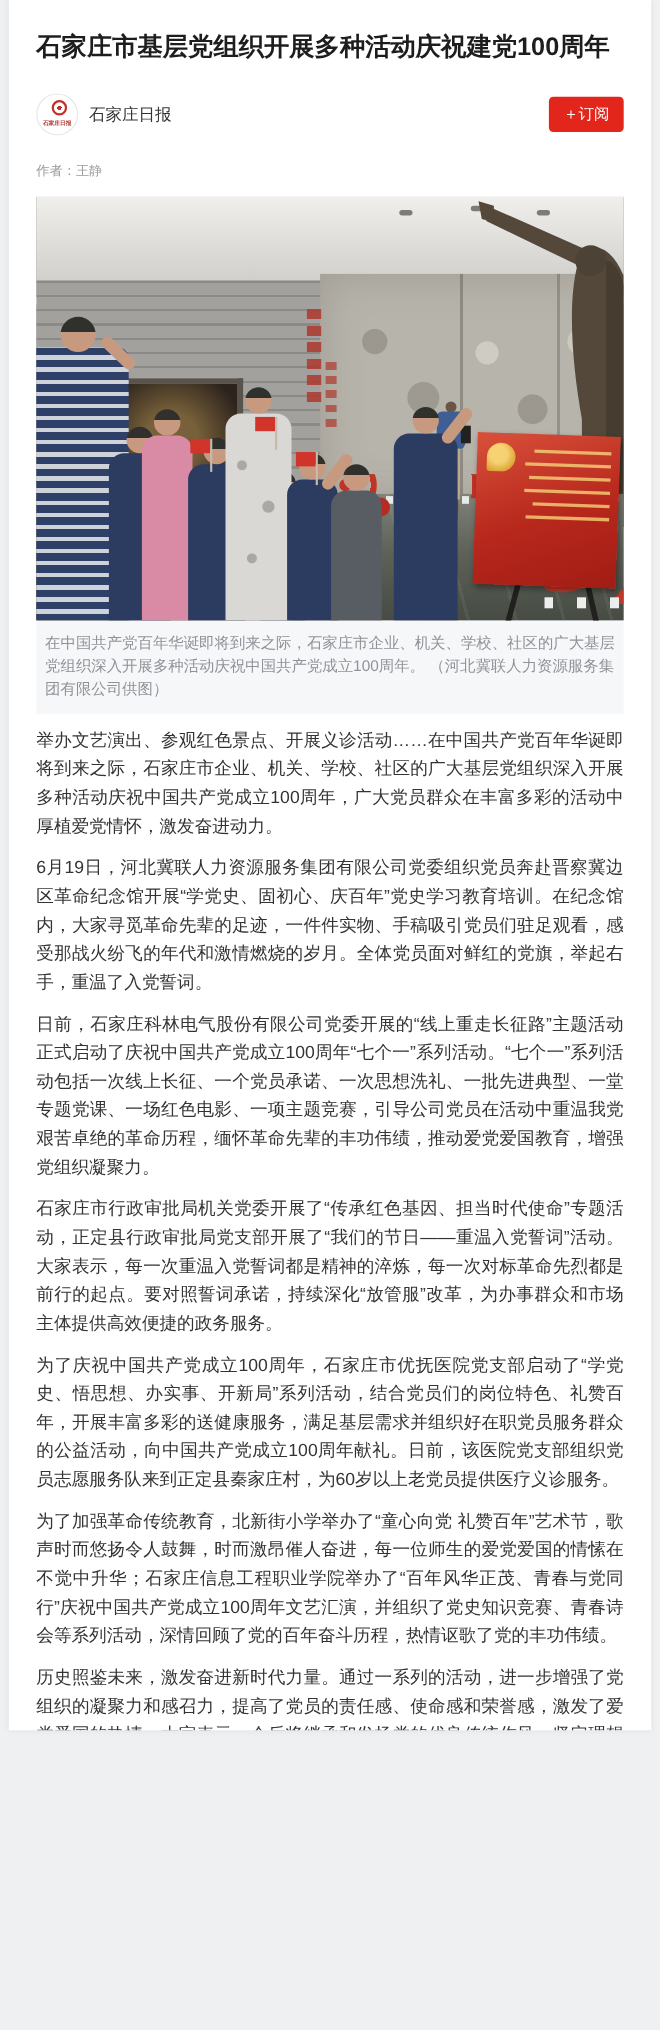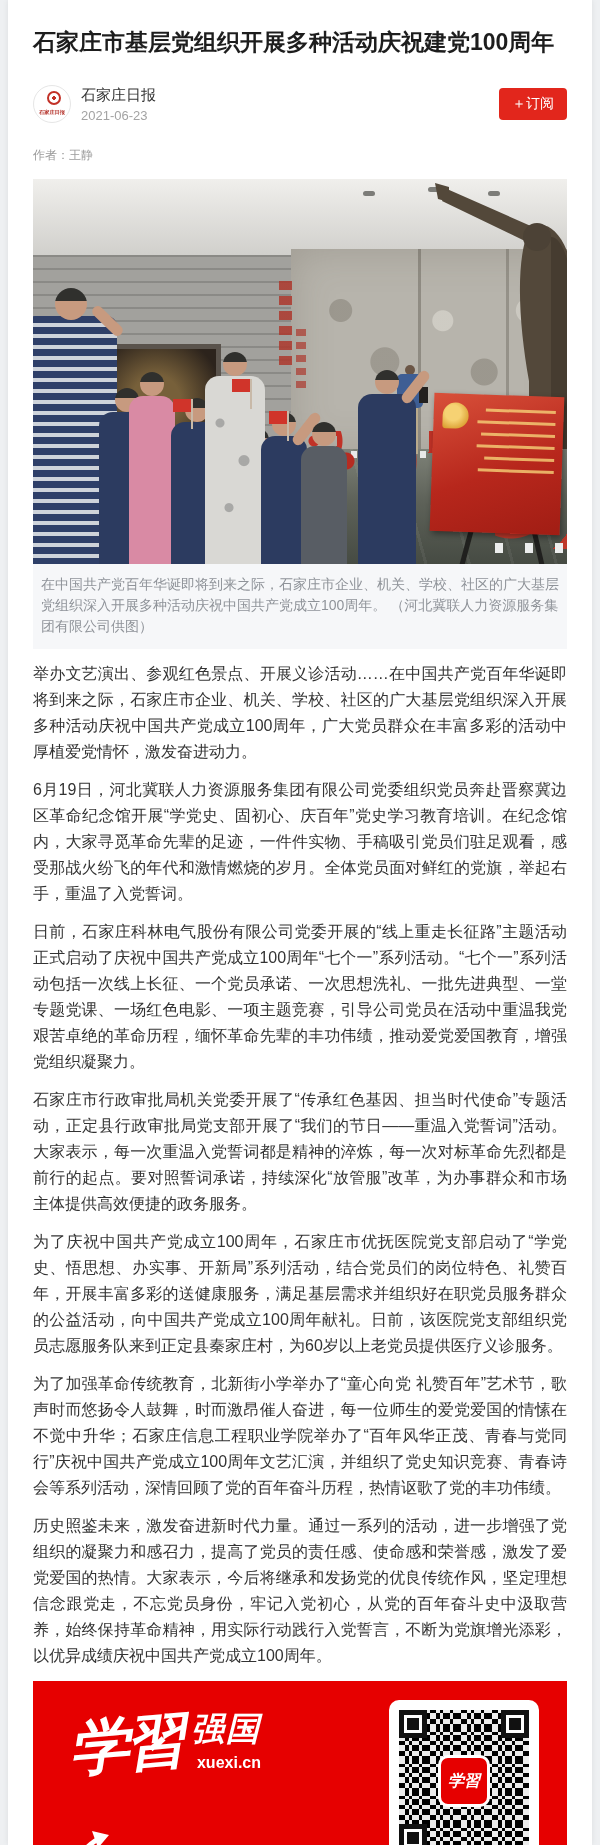--- a/index.html
+++ b/index.html
@@ -1,18 +1,18 @@
 <!DOCTYPE html>
 <html><head>
 <meta charset="utf-8">
 <style>
   html,body{margin:0;padding:0;}
   body{width:600px;background:#eef0f2;font-family:"Liberation Sans","DejaVu Sans",sans-serif;}
   .page{position:relative;width:600px;height:1845px;background:#eef0f2;overflow:hidden;}
-  .card{position:absolute;left:8px;top:0;width:584px;height:1845px;background:#fff;
+  .card{position:absolute;left:8px;top:0;width:584px;height:1573px;background:#fff;
         box-shadow:0 0 6px rgba(0,0,0,.08);overflow:hidden;}
   .inner{padding:26px 25px 0;}
 
   
   .title{font-size:23px;line-height:33px;font-weight:700;color:#1d1d1d;margin:0 0 26px;}
   .pub-row{display:flex;align-items:center;margin-bottom:24px;}
   .logo{width:36px;height:36px;border-radius:50%;border:1px solid #e6e6e6;background:#fff;
         position:relative;flex:none;overflow:hidden;}
   .logo-emblem{position:absolute;top:5px;left:50%;margin-left:-5px;width:10px;height:10px;
         border-radius:50%;border:2px solid #c23127;background:radial-gradient(circle,#c23127 0 2px,#fff 2px);}
@@ -149,21 +149,20 @@
 
       <h1 class="title">石家庄市基层党组织开展多种活动庆祝建党100周年</h1>
 
       <div class="pub-row">
         <div class="logo">
           <div class="logo-emblem"></div>
           <div class="logo-text">石家庄日报</div>
         </div>
         <div class="pub-meta">
           <div class="pub-name">石家庄日报</div>
-          <div class="pub-date">2021-06-23</div>
         </div>
         <button class="subscribe">＋订阅</button>
       </div>
 
       <div class="author">作者：王静</div>
 
       <div class="photo">
         <div class="ph-ceiling"></div>
         <div class="ph-curve"></div>
         <div class="ph-light ph-l1"></div>

